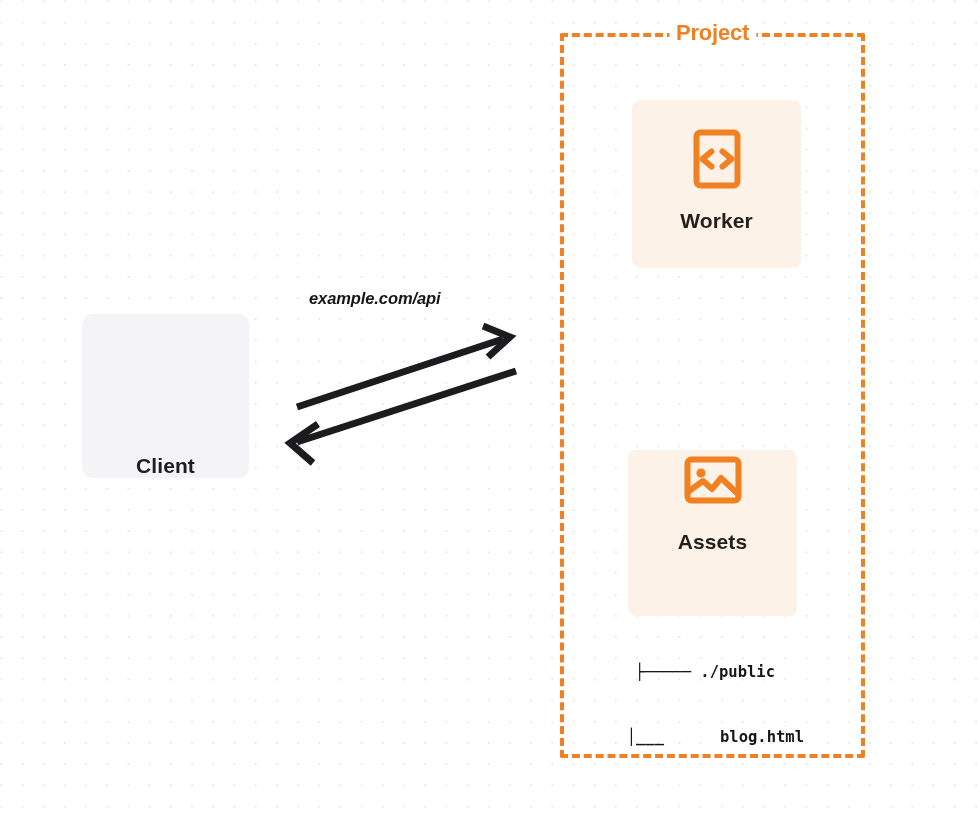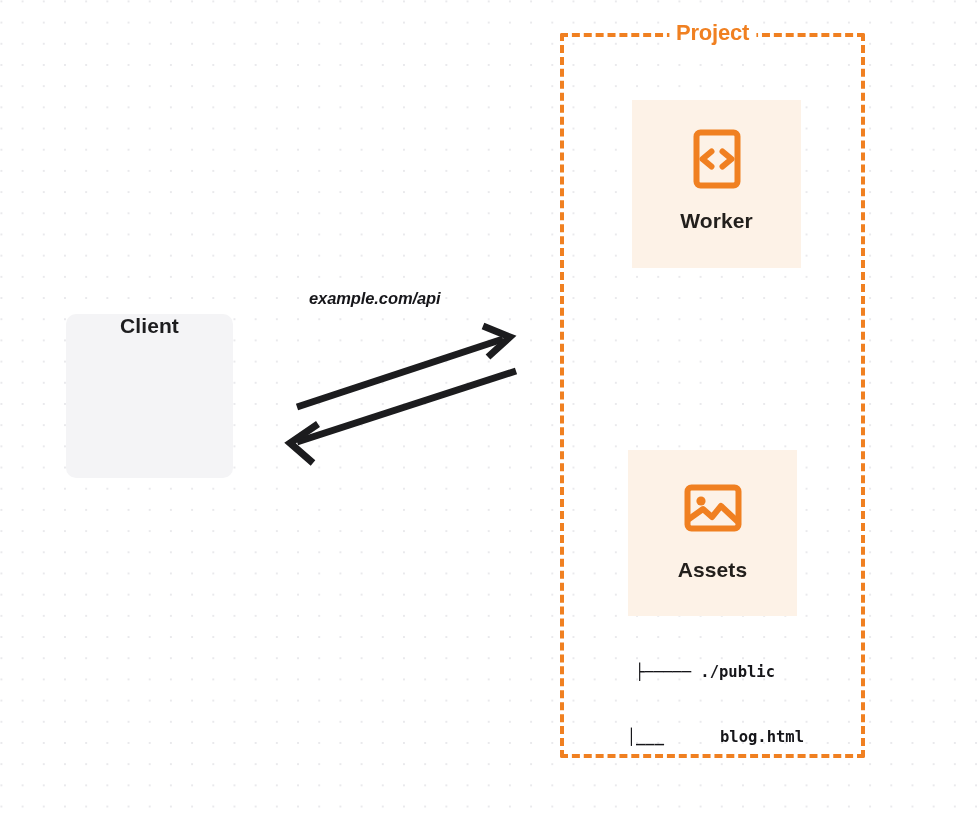--- a/index.html
+++ b/index.html
@@ -21,28 +21,28 @@
     height: 818px;
     background-color: #ffffff;
     background-image: radial-gradient(#e9e9ec 1.35px, transparent 1.45px);
     background-size: 21.2px 21.2px;
     background-position: 12px 12px;
   }
 
   
   .client-node {
     position: absolute;
-    left: 66px;
+    left: 82px;
     top: 314px;
     width: 167px;
     height: 164px;
     background: #f4f4f6;
     border-radius: 10px;
     display: flex;
-    align-items: flex-start;
+    align-items: flex-end;
     justify-content: center;
   }
   .client-label {
     font-size: 21px;
     font-weight: 700;
     color: #1d1d1f;
     letter-spacing: 0.1px;
   }
 
   
@@ -95,37 +95,36 @@
     letter-spacing: -0.2px;
     line-height: 24px;
     white-space: nowrap;
   }
 
   
   .service-card {
     position: absolute;
     width: 169px;
     background: #fdf2e7;
-    border-radius: 0;
+    border-radius: 8px;
     display: flex;
     flex-direction: column;
     align-items: center;
   }
   .card-worker {
     left: 632px;
     top: 100px;
     height: 168px;
     padding-top: 29px;
     box-sizing: border-box;
   }
   .card-assets {
     left: 628px;
     top: 450px;
     height: 166px;
-    padding-top: 28px;
     box-sizing: border-box;
   }
   .card-icon {
     width: 60px;
     height: 60px;
     display: block;
   }
   .card-label {
     margin-top: 20px;
     font-size: 21px;

